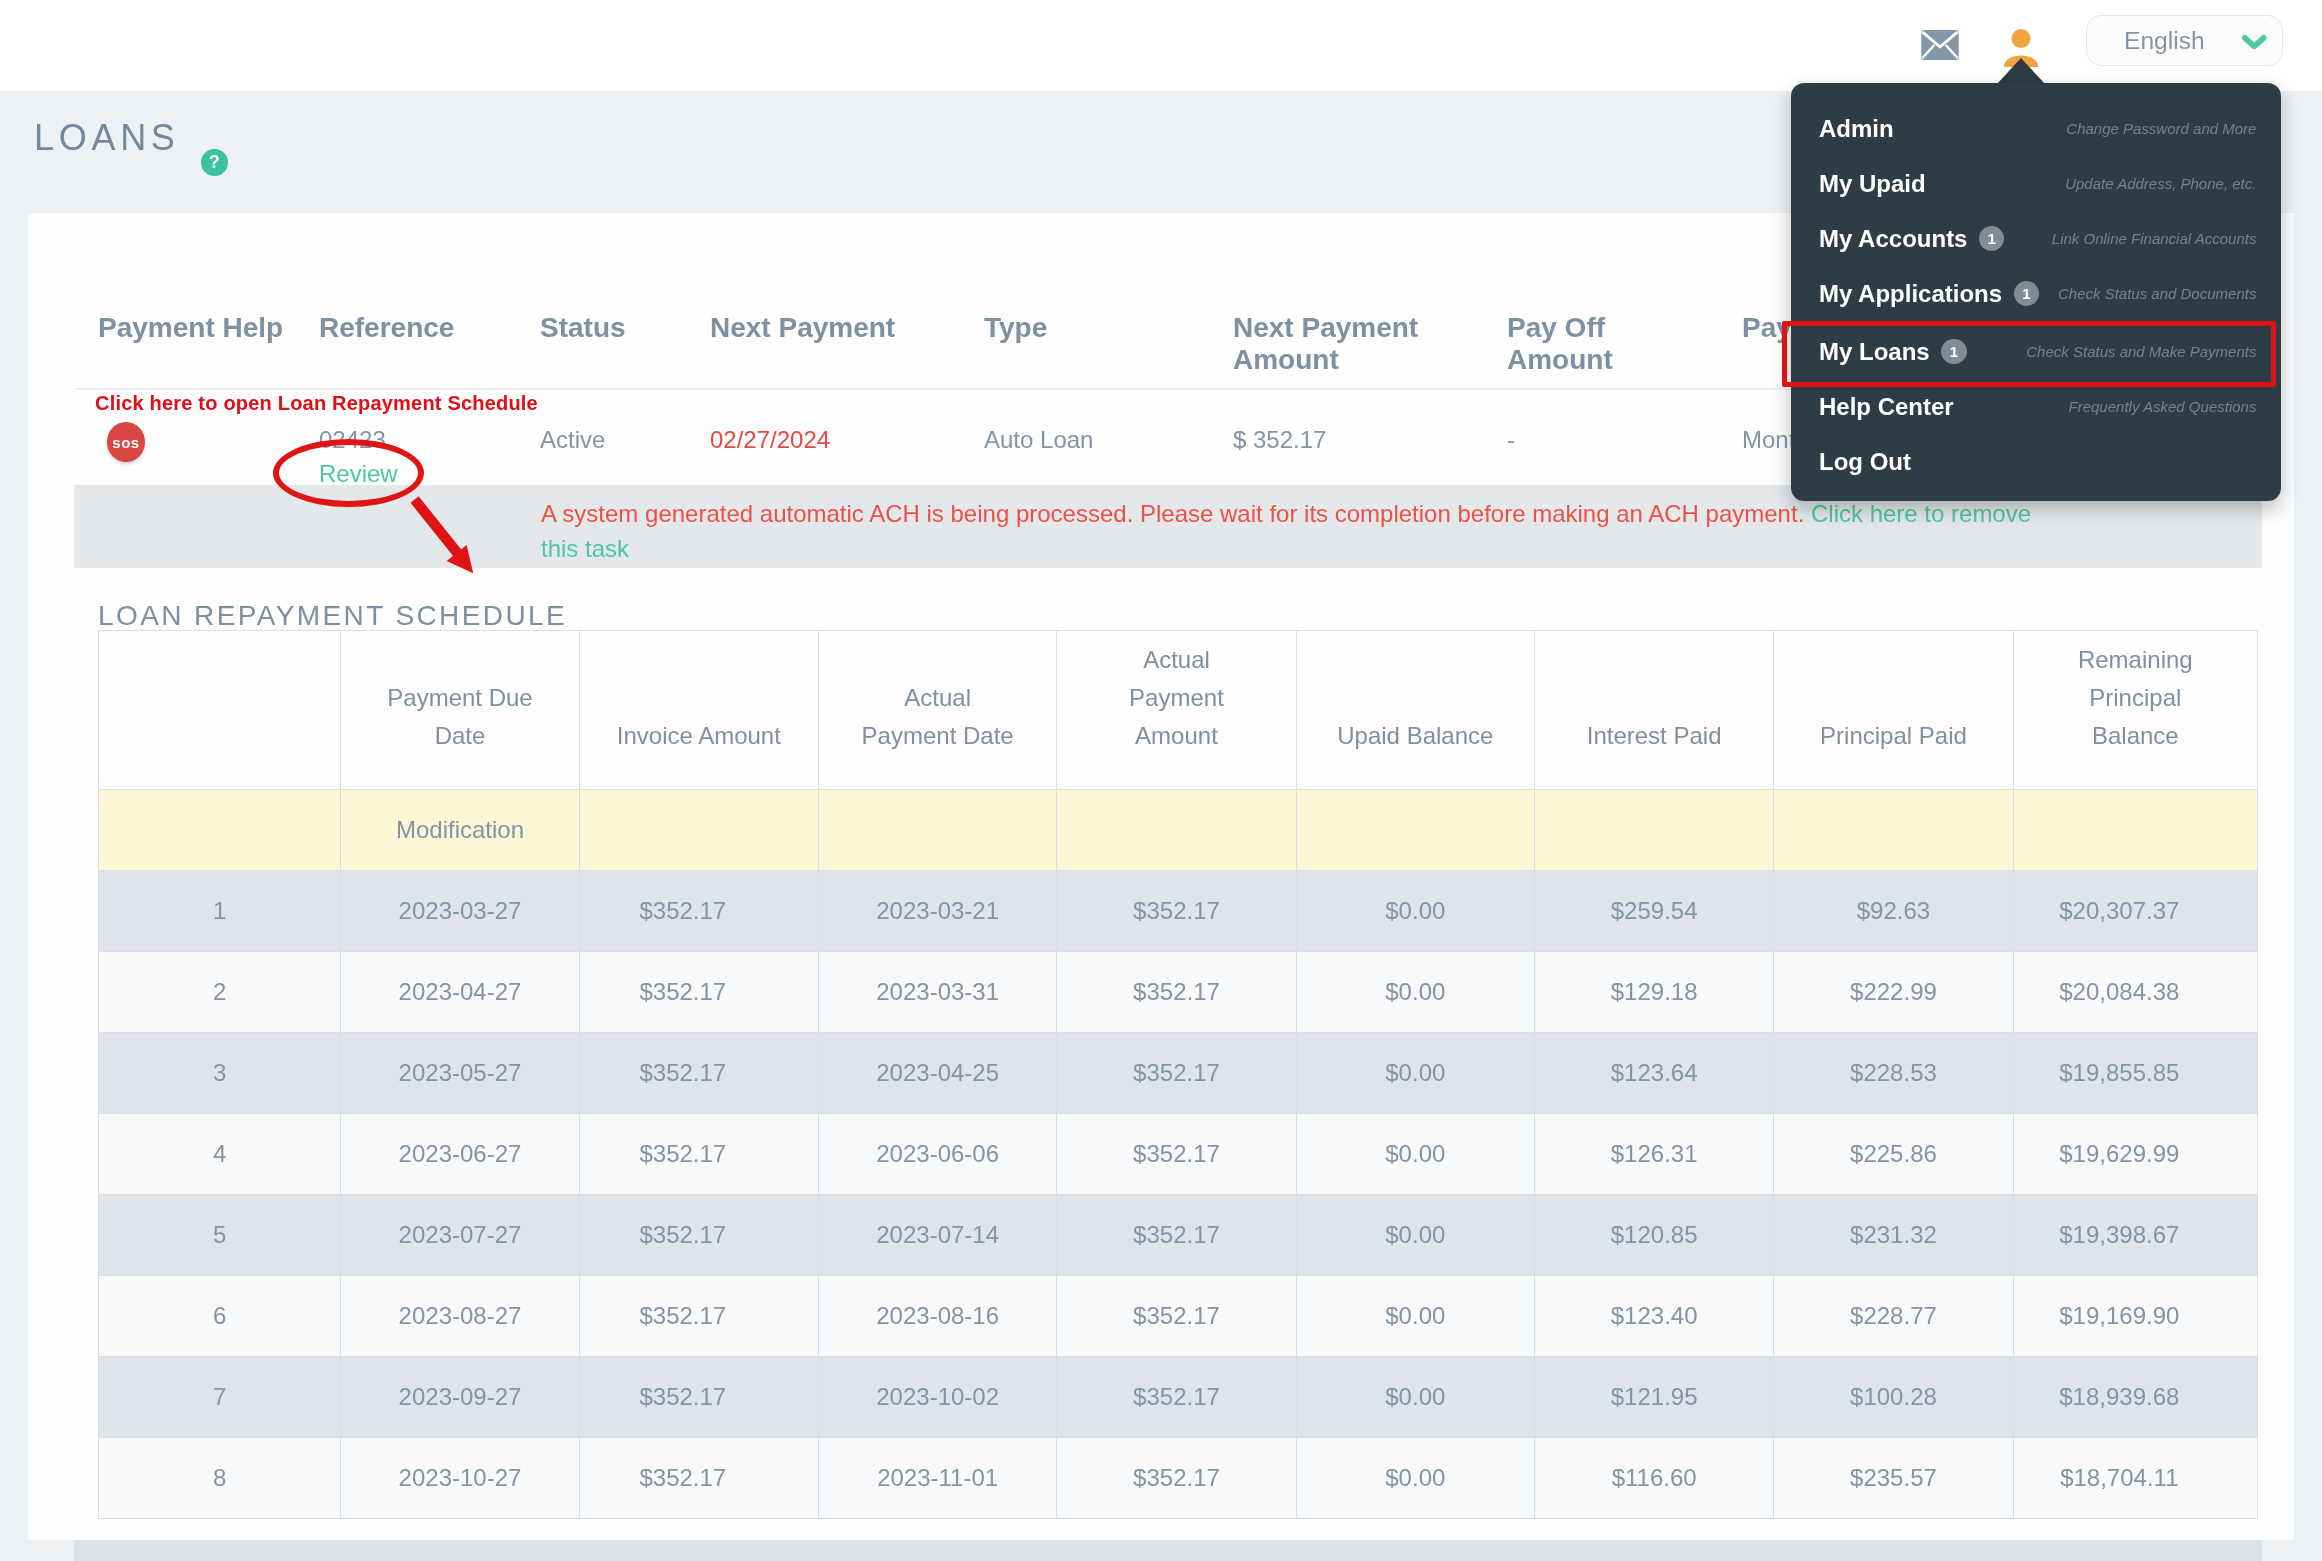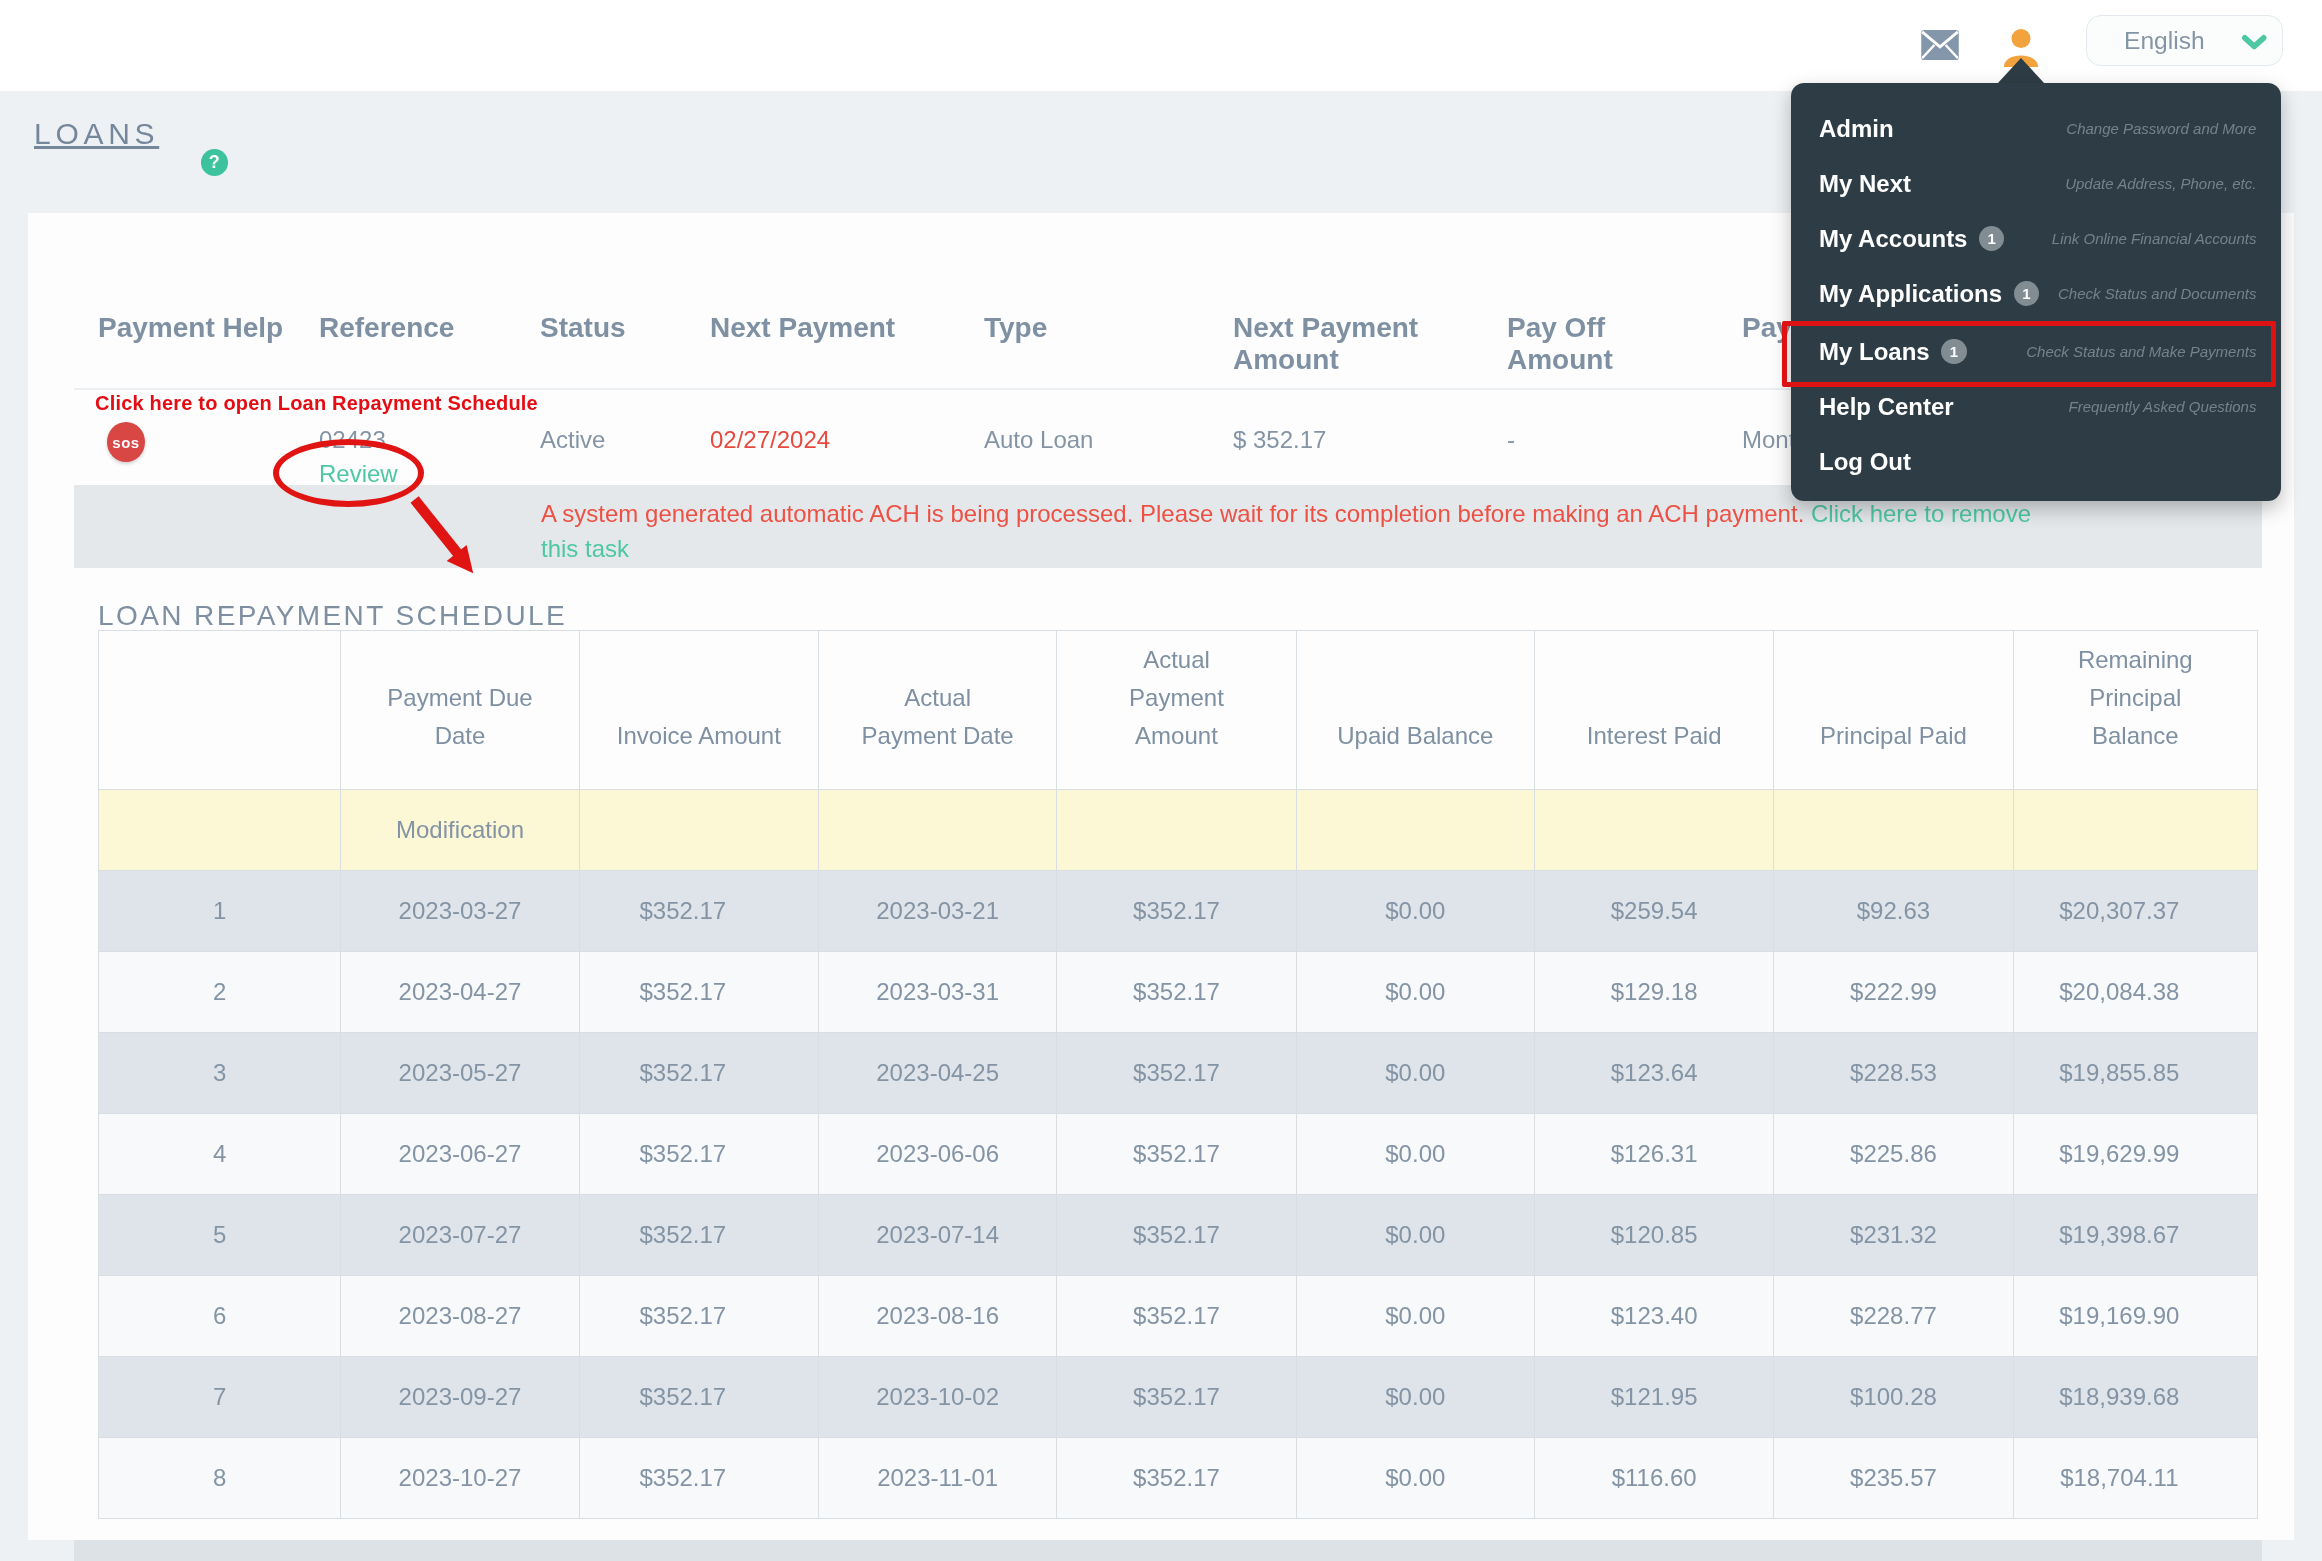--- a/index.html
+++ b/index.html
@@ -12,22 +12,22 @@
   .icon-btn { position:absolute; background:none; border:none; cursor:pointer; }
   .mail-btn { left:1921px; top:30px; width:38px; height:30px; }
   .user-btn { left:2001px; top:26.5px; width:40px; height:40px; }
   .lang-select { position:absolute; left:2086px; top:15px; width:197px; height:51px;
     background:#fbfdfd; border:1.9px solid #e3e9ee; border-radius:15px;
     display:flex; align-items:center; padding-left:37px; cursor:pointer; }
   .lang-select span.val { font-size:24.6px; color:#8595a5; }
   .lang-chevron { position:absolute; right:15px; top:18px; }
 
   
-  .page-title { position:absolute; left:34px; top:117px; font-size:30px; font-weight:300;
-    letter-spacing:4.7px; color:#75879a; z-index:3;text-decoration:underline; }
+  .page-title { position:absolute; left:34px; top:117px; font-size:36px; font-weight:300;
+    letter-spacing:4.7px; color:#75879a; z-index:3; }
   .help-bubble { position:absolute; left:201px; top:149px; width:26.5px; height:26.5px; border-radius:50%;
     background:#3cc39d; color:#ffffff; font-size:18px; font-weight:bold; text-align:center;
     line-height:26.5px; z-index:3; cursor:pointer; }
 
   
   .card { position:absolute; left:28px; top:213px; width:2266px; height:1327px; background:#fdfdfe; z-index:1; }
 
   
   .loans-grid { position:absolute; left:98px; width:2163px; display:grid;
     grid-template-columns:221px 221px 170px 274px 249px 274px 235px auto; z-index:2; }
@@ -298,21 +298,21 @@
   <div class="annot-ellipse"></div>
   <div class="annot-text">Click here to open Loan Repayment Schedule</div>
 
   <div class="menu-pointer"></div>
   <div class="user-menu">
     <div class="menu-item" style="top:18px">
       <span class="menu-label">Admin</span>
       <span class="menu-sub">Change Password and More</span>
     </div>
     <div class="menu-item" style="top:73px">
-      <span class="menu-label">My Next</span>
+      <span class="menu-label">My Upaid</span>
       <span class="menu-sub">Update Address, Phone, etc.</span>
     </div>
     <div class="menu-item" style="top:128px">
       <span class="menu-label">
           <span>My Accounts</span>
           <span class="menu-badge">1</span>
         </span>
       <span class="menu-sub">Link Online Financial Accounts</span>
     </div>
     <div class="menu-item" style="top:183px">

